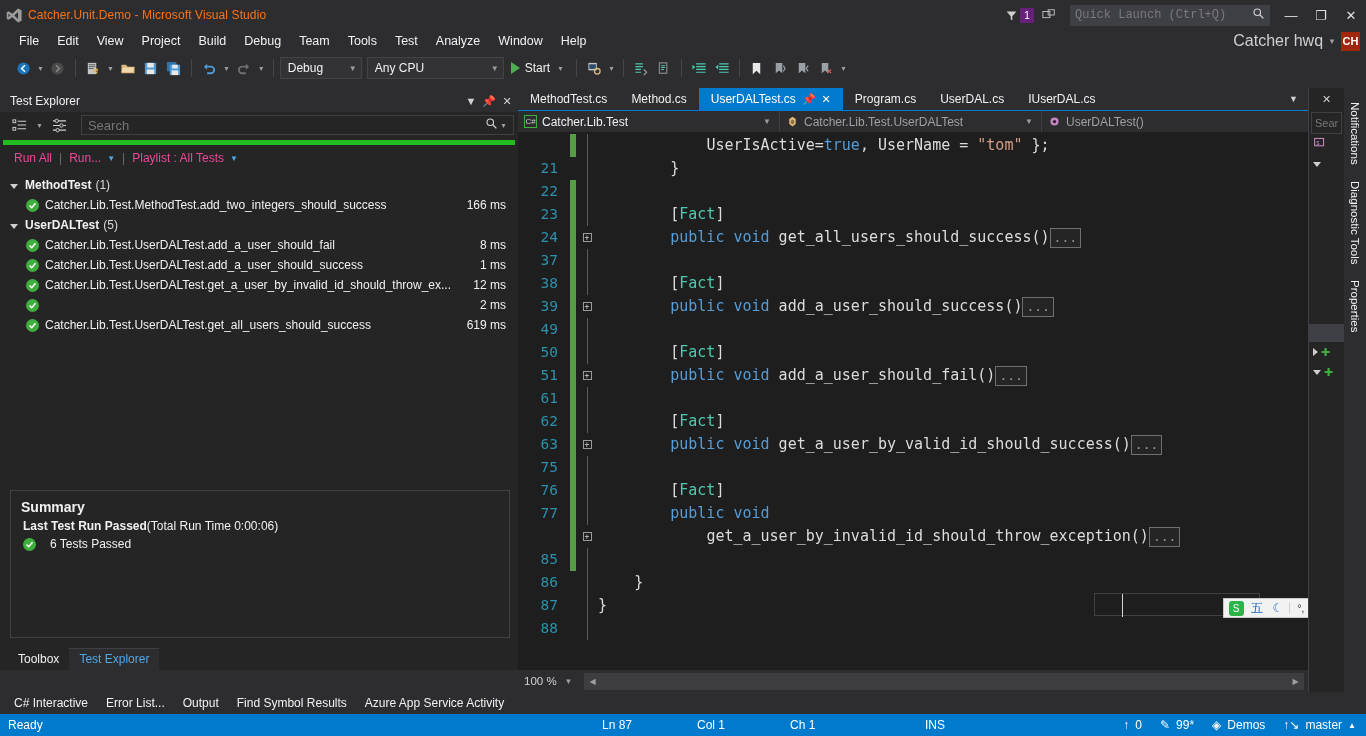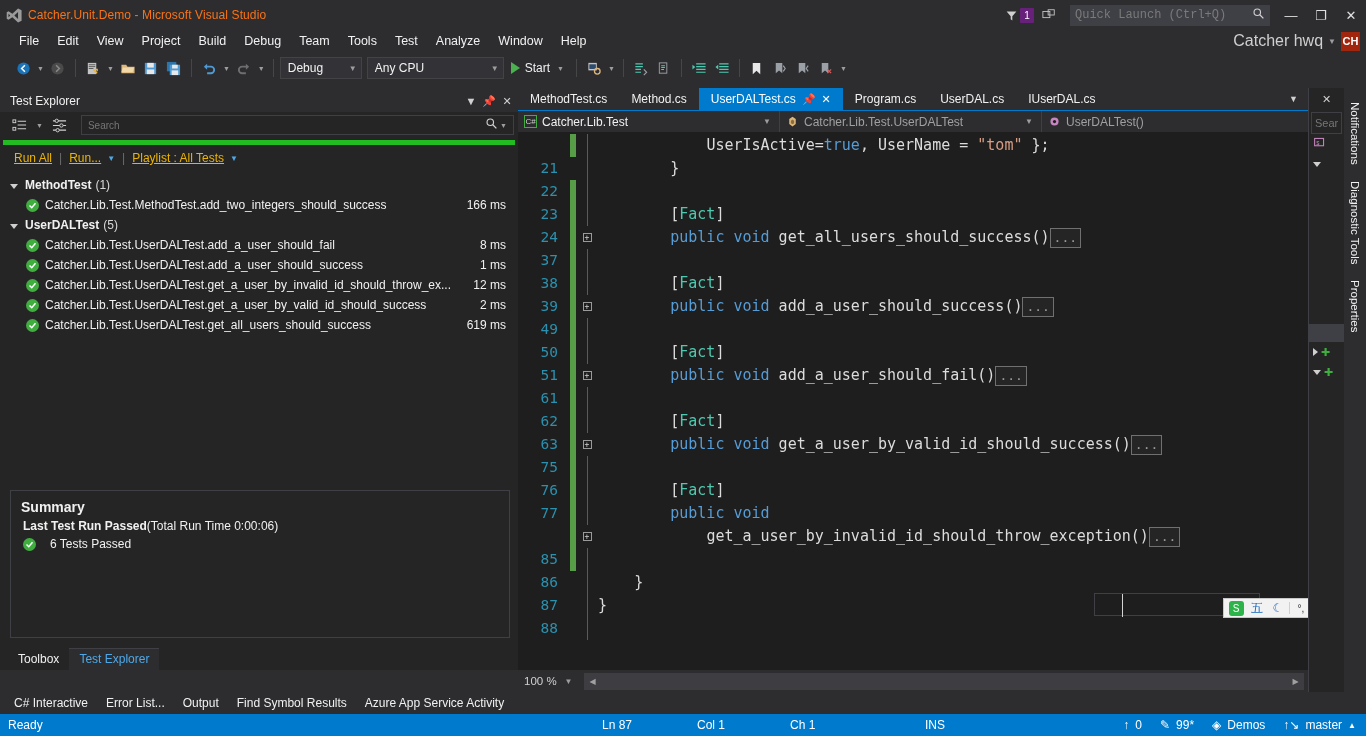--- a/index.html
+++ b/index.html
@@ -97,29 +97,29 @@
   .te-toolbar {
     height: 26px; display: flex; align-items: center; padding: 0 4px 0 8px; gap: 4px;
     background: #252526;
   }
   .te-search {
     flex: 1; height: 20px; background: #252526; border: 1px solid #3f3f46;
     display: flex; align-items: center; padding: 0 4px 0 6px; margin-left: 6px;
   }
   .te-search input {
     flex: 1; background: transparent; border: 0; outline: 0; color: #c8c8c8;
-    font-size: 10px; font-family: "Liberation Sans", sans-serif;
+    font-size: 13px; font-family: "Liberation Sans", sans-serif;
   }
   .te-search input::placeholder { color: #767676; }
   .progress-bar { height: 5px; background: #22bb22; margin: 2px 3px 0 3px; }
   .te-actions {
     height: 26px; display: flex; align-items: center; gap: 3px; padding-left: 14px;
     font-size: 12px;
   }
-  .te-link { color: #eab308; cursor: pointer; text-decoration: underline; }
+  .te-link { color: #ec4899; cursor: pointer; }
   .te-divider { color: #6d6d6d; padding: 0 4px; }
   .caret-dn { color: #4ea8e8; font-size: 8px; margin-left: 3px; }
 
   .test-list { padding-top: 4px; }
   .test-group {
     display: flex; align-items: center; height: 20px; padding-left: 10px; font-size: 12px;
   }
   .group-tri {
     width: 0;height: 0;border-top: 5px solid #cfcfcf;border-left: 4px solid transparent;
     border-right: 4px solid transparent; margin-right: 7px; margin-top: 2px;
@@ -622,21 +622,20 @@
           </span>
         <span class="test-name">Catcher.Lib.Test.UserDALTest.get_a_user_by_invalid_id_should_throw_ex...</span>
         <span class="test-dur">12 ms</span>
       </div>
       <div class="test-row">
         <span class="pass-icon">
             <svg viewBox="0 0 12 12">
               <path d="M2 6l3 3 5-6" fill="none" stroke="#fff" stroke-width="2"></path>
             </svg>
           </span>
-        <span class="test-name">Catcher.Lib.Test.UserDALTest.get_a_user_by_valid_id_should_success</span>
         <span class="test-dur">2 ms</span>
       </div>
       <div class="test-row">
         <span class="pass-icon">
             <svg viewBox="0 0 12 12">
               <path d="M2 6l3 3 5-6" fill="none" stroke="#fff" stroke-width="2"></path>
             </svg>
           </span>
         <span class="test-name">Catcher.Lib.Test.UserDALTest.get_all_users_should_success</span>
         <span class="test-dur">619 ms</span>

